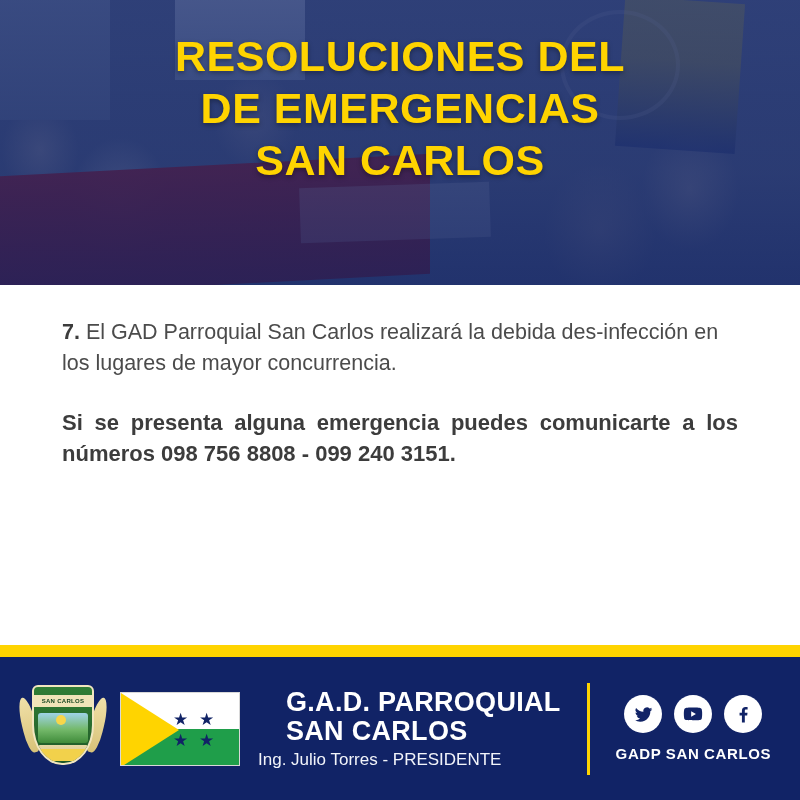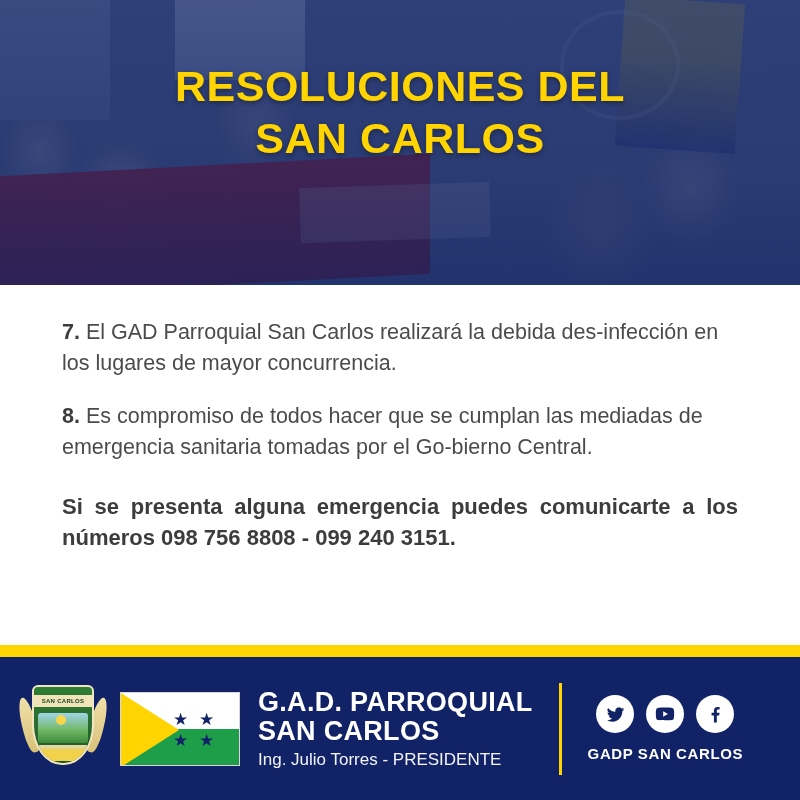--- a/index.html
+++ b/index.html
@@ -67,21 +67,21 @@
     position: absolute; left: 300px; top: 185px; width: 190px; height: 55px;
     background: rgba(255,255,255,0.25);
     transform: rotate(-2deg);
   }
   .hero-tint {
     position: absolute; inset: 0;
     background: linear-gradient(180deg, rgba(17,35,102,0.72) 0%, rgba(17,35,102,0.70) 60%, rgba(17,35,102,0.78) 100%);
   }
   .hero-title {
     position: absolute;
-    left: 0; right: 0; top: 60px;
+    left: 0; right: 0; top: 30px;
     text-align: center;
     color: #FFD400;
     font-weight: 700;
     font-size: 43px;
     line-height: 52px;
     letter-spacing: 0.5px;
     text-shadow: 0 2px 5px rgba(0,0,0,0.35);
     padding: 0 40px;
   }
   .hero-title span { display: block; }
@@ -209,20 +209,21 @@
   .footer-texts {
     margin-left: 18px;
     flex: 0 0 auto;
     color: #ffffff;
   }
   .org-line1, .org-line2 {
     font-size: 27px;
     font-weight: 700;
     line-height: 29px;
     letter-spacing: .3px;
+    margin-left: 28px;
   }
   .org-sub {
     font-size: 17px;
     font-weight: 400;
     margin-top: 4px;
     color: #f2f4fa;
   }
 
   .divider {
     width: 3px; height: 92px;
@@ -266,35 +267,32 @@
       <div class="photo-wall-left"></div>
       <div class="photo-window"></div>
       <div class="photo-flag"></div>
       <div class="photo-seal"></div>
       <div class="photo-table"></div>
       <div class="photo-banner"></div>
     </div>
     <div class="hero-tint"></div>
     <div class="hero-title">
       <span>RESOLUCIONES DEL</span>
+      <span>DE EMERGENCIAS</span>
       <span>SAN CARLOS</span>
     </div>
   </div>
 
   <div class="body">
 
     <p class="para">
       <span class="num">7.</span>
       <span>El GAD Parroquial San Carlos realizará la debida des-infección en los lugares de mayor concurrencia.</span>
     </p>
 
-    <p class="para">
-      <span class="num">8.</span>
-      <span>Es compromiso de todos hacer que se cumplan las mediadas de emergencia sanitaria tomadas por el Go-bierno Central.</span>
-    </p>
 
     <p class="emphasis">Si se presenta alguna emergencia puedes comunicarte a los números 098 756 8808 - 099 240 3151.</p>
   </div>
 
   <div class="yellow-bar"></div>
 
   <div class="footer">
 
     <div class="crest">
       <div class="crest-leaf-l"></div>

